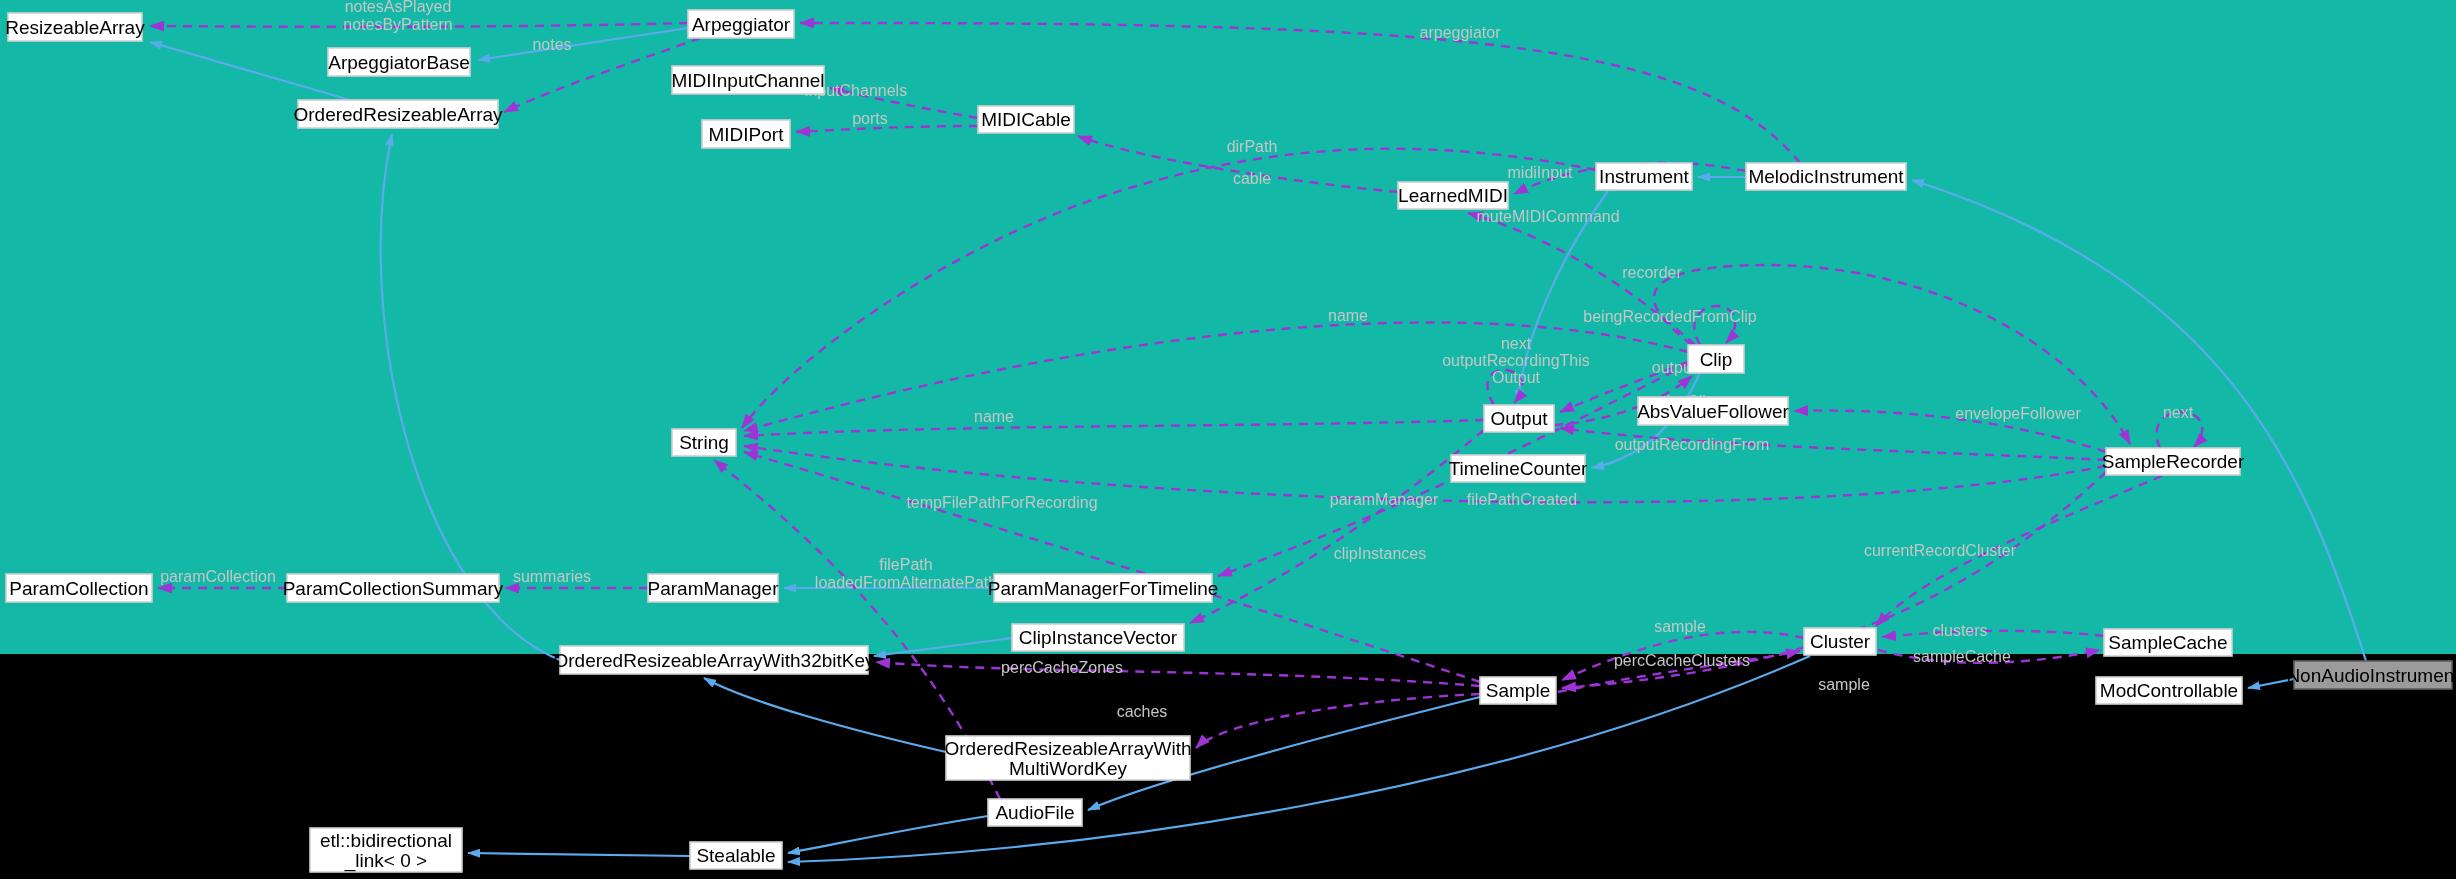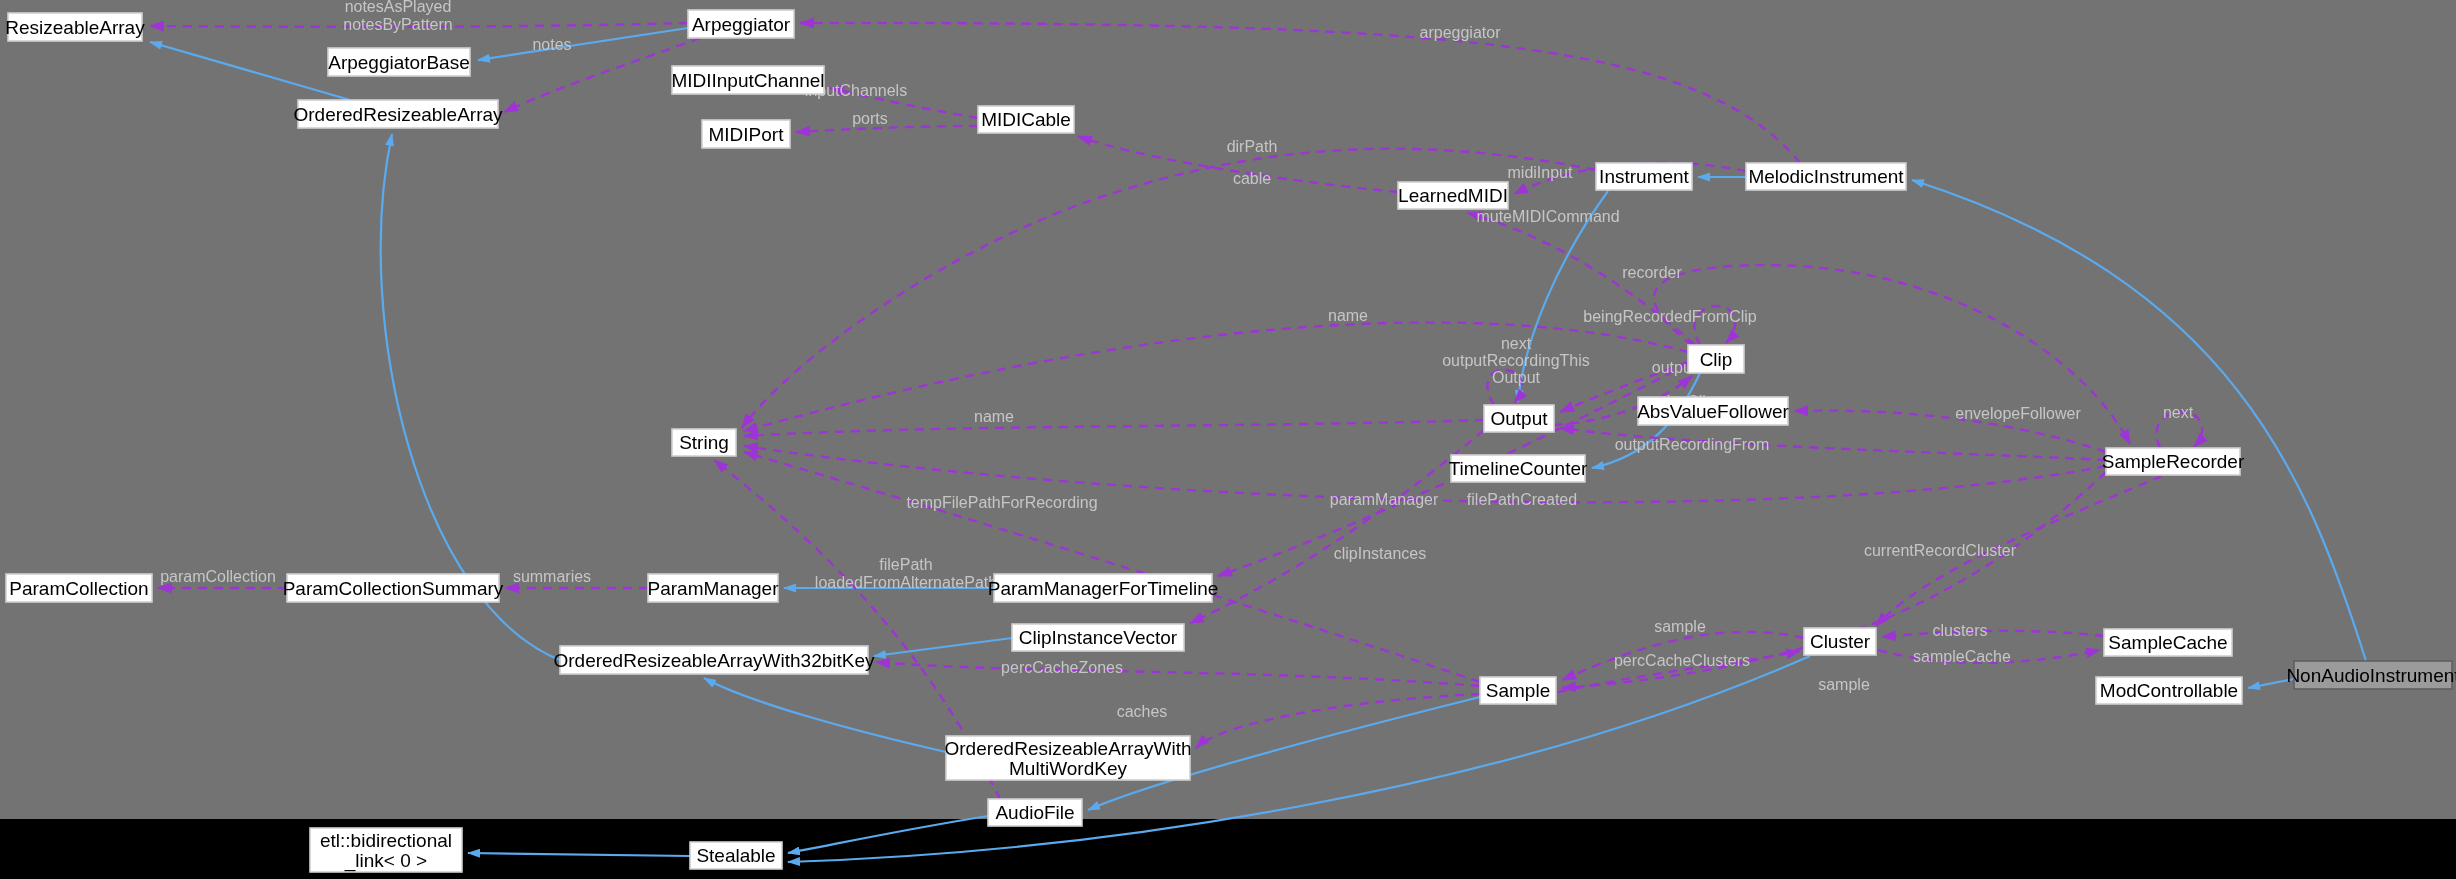--- a/index.html
+++ b/index.html
@@ -1,16 +1,16 @@
 <!DOCTYPE html>
 <html><head>
 <meta charset="utf-8">
 <style>
   html,body{margin:0;padding:0;background:#000;width:2456px;height:879px;overflow:hidden;}
-  #stage{position:relative;width:2456px;height:819px;background:#737373;font-family:"Liberation Sans",sans-serif;}
+  #stage{position:relative;width:2456px;height:654px;background:#14b8a6;font-family:"Liberation Sans",sans-serif;}
   svg{position:absolute;left:0;top:0;}
   .node-rect{fill:#ffffff;stroke:#d0d0d0;stroke-width:1.6;}
   .node-rect.hl{fill:#9b9b9b;stroke:#5f5f5f;}
   .node-text{fill:#000000;font-size:19px;font-family:"Liberation Sans",sans-serif;text-anchor:middle;}
   .edge-label{fill:#c6c6c6;font-size:16px;font-family:"Liberation Sans",sans-serif;text-anchor:middle;}
   .edge-inh{fill:none;stroke-width:2.2;}
   .edge-use{fill:none;stroke-width:2.4;stroke-dasharray:9 7;}
 </style>
 </head>
 <body>

